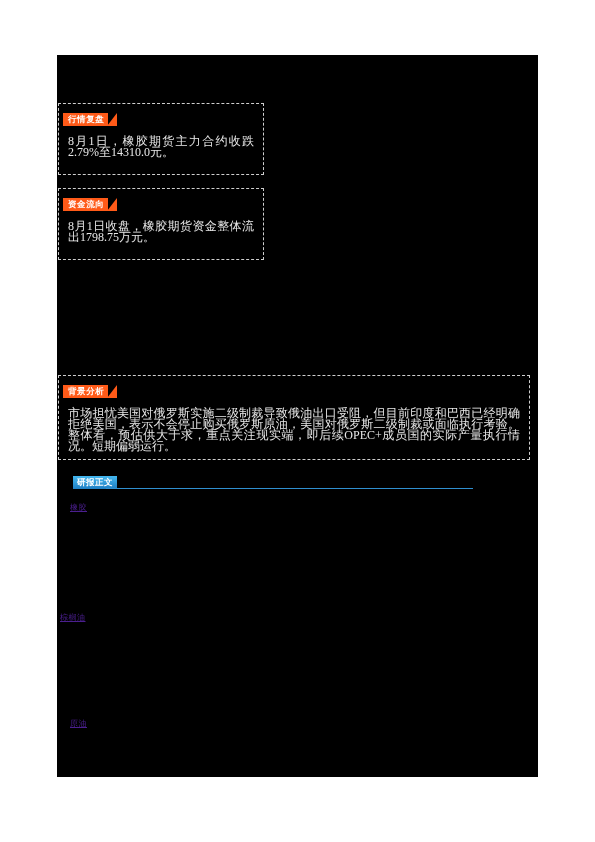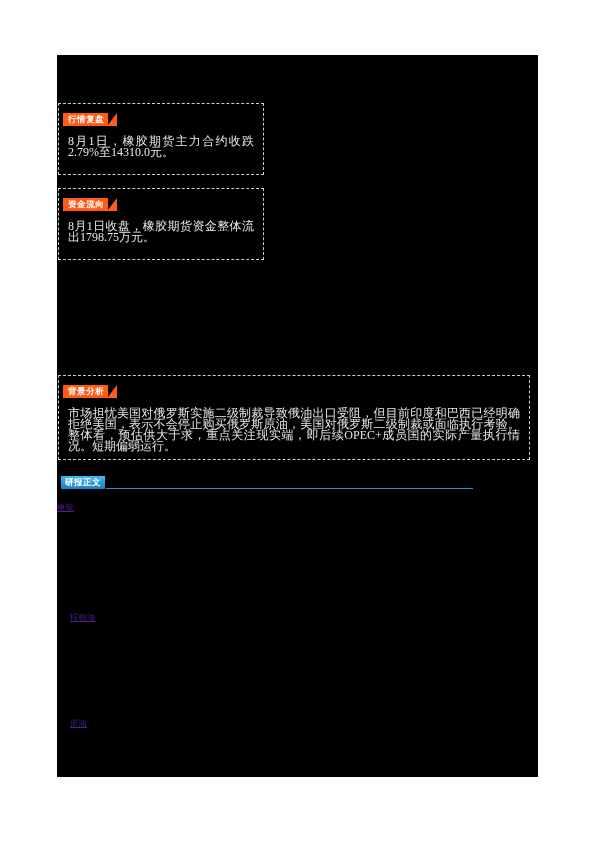--- a/index.html
+++ b/index.html
@@ -87,21 +87,21 @@
 
   
   .section-head {
     position: absolute;
     left: 1px;
     width: 415px;
     height: 16px;
   }
   .blue-badge {
     position: absolute;
-    left: 3px;
+    left: 15px;
     top: 0;
     height: 13px;
     line-height: 13px;
     padding: 0 4px;
     background: linear-gradient(to bottom, #43b7ef 0%, #1f7fc4 100%);
     color: #ffffff;
     font-family: "Liberation Sans", "DejaVu Sans", sans-serif;
     font-size: 8.5px;
     font-weight: bold;
     letter-spacing: 0.5px;
@@ -164,19 +164,19 @@
           </span>
         </div>
         <div class="card-body tight">市场担忧美国对俄罗斯实施二级制裁导致俄油出口受阻，但目前印度和巴西已经明确拒绝美国，表示不会停止购买俄罗斯原油，美国对俄罗斯二级制裁或面临执行考验。整体看，预估供大于求，重点关注现实端，即后续OPEC+成员国的实际产量执行情况。短期偏弱运行。</div>
       </div>
 
       <div class="section-head" style="top:421px;">
         <span class="blue-badge">研报正文</span>
         <span class="blue-rule"></span>
       </div>
 
-      <a class="doc-link" style="left:0;top:447px;">橡胶</a>
-      <a class="doc-link" style="left:13px;top:557px;">棕榈油</a>
+      <a class="doc-link" style="left:13px;top:447px;">橡胶</a>
+      <a class="doc-link" style="left:3px;top:557px;">棕榈油</a>
       <a class="doc-link" style="left:13px;top:663px;">原油</a>
 
     </div>
   </div>
 </div>
 
 </body></html>

